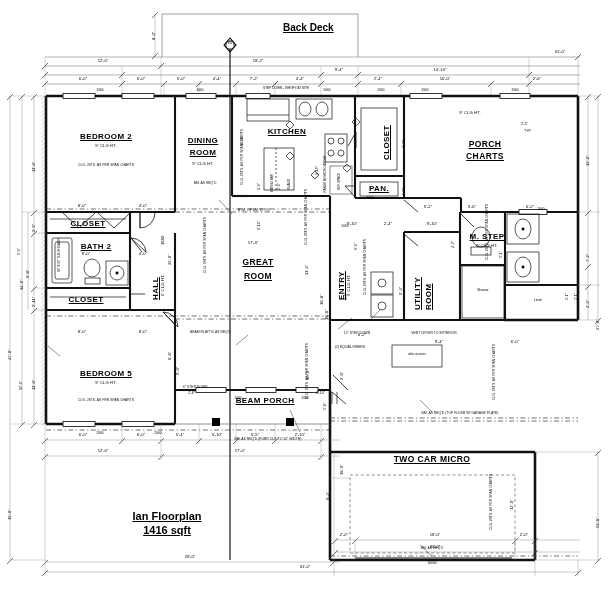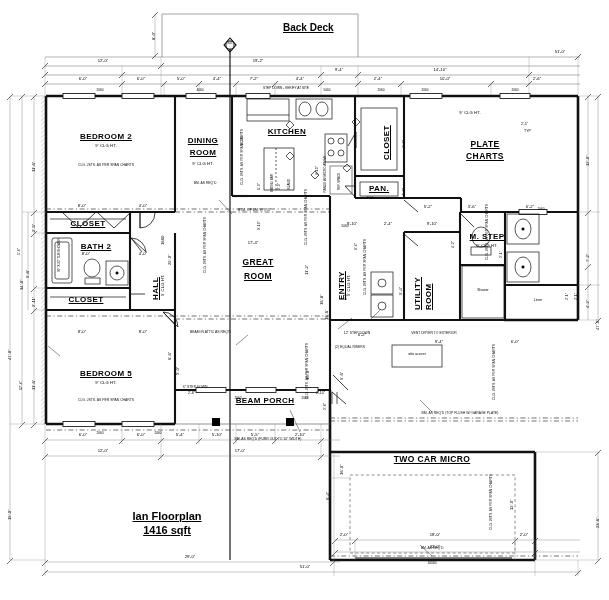--- a/index.html
+++ b/index.html
@@ -572,21 +572,21 @@
   <div class="lbl room-name ctr" style="left:106px;top:133px;">BEDROOM 2</div>
   <div class="lbl clg ctr" style="left:106px;top:144px;">9' CLG HT.</div>
   <div class="lbl note ctr" style="left:106px;top:163px;width:74px;">CLG. JSTS. AS PER SPAN CHARTS</div>
 
   <div class="lbl room-name ctr" style="left:203px;top:137px;text-align:right;">DINING</div>
   <div class="lbl room-name ctr" style="left:203px;top:149px;">ROOM</div>
   <div class="lbl clg ctr" style="left:203px;top:162px;">9' CLG HT.</div>
 
   <div class="lbl room-name ctr" style="left:287px;top:128px;">KITCHEN</div>
 
-  <div class="lbl room-name big ctr" style="left:485px;top:140px;">PLATE</div>
+  <div class="lbl room-name big ctr" style="left:485px;top:140px;">PORCH</div>
   <div class="lbl room-name big ctr" style="left:485px;top:152px;">CHARTS</div>
   <div class="lbl clg ctr" style="left:470px;top:111px;">9' CLG HT.</div>
   <div class="lbl dim tiny" style="left:521px;top:123px;">2'-5"</div>
   <div class="lbl dim tiny" style="left:524px;top:130px;">TYP</div>
 
   <div class="lbl room-name vert" style="left:383px;top:160px;">CLOSET</div>
 
   <div class="lbl room-name ctr" style="left:379px;top:185px;">PAN.</div>
 
   <div class="lbl room-name ctr" style="left:88px;top:220px;">CLOSET</div>

